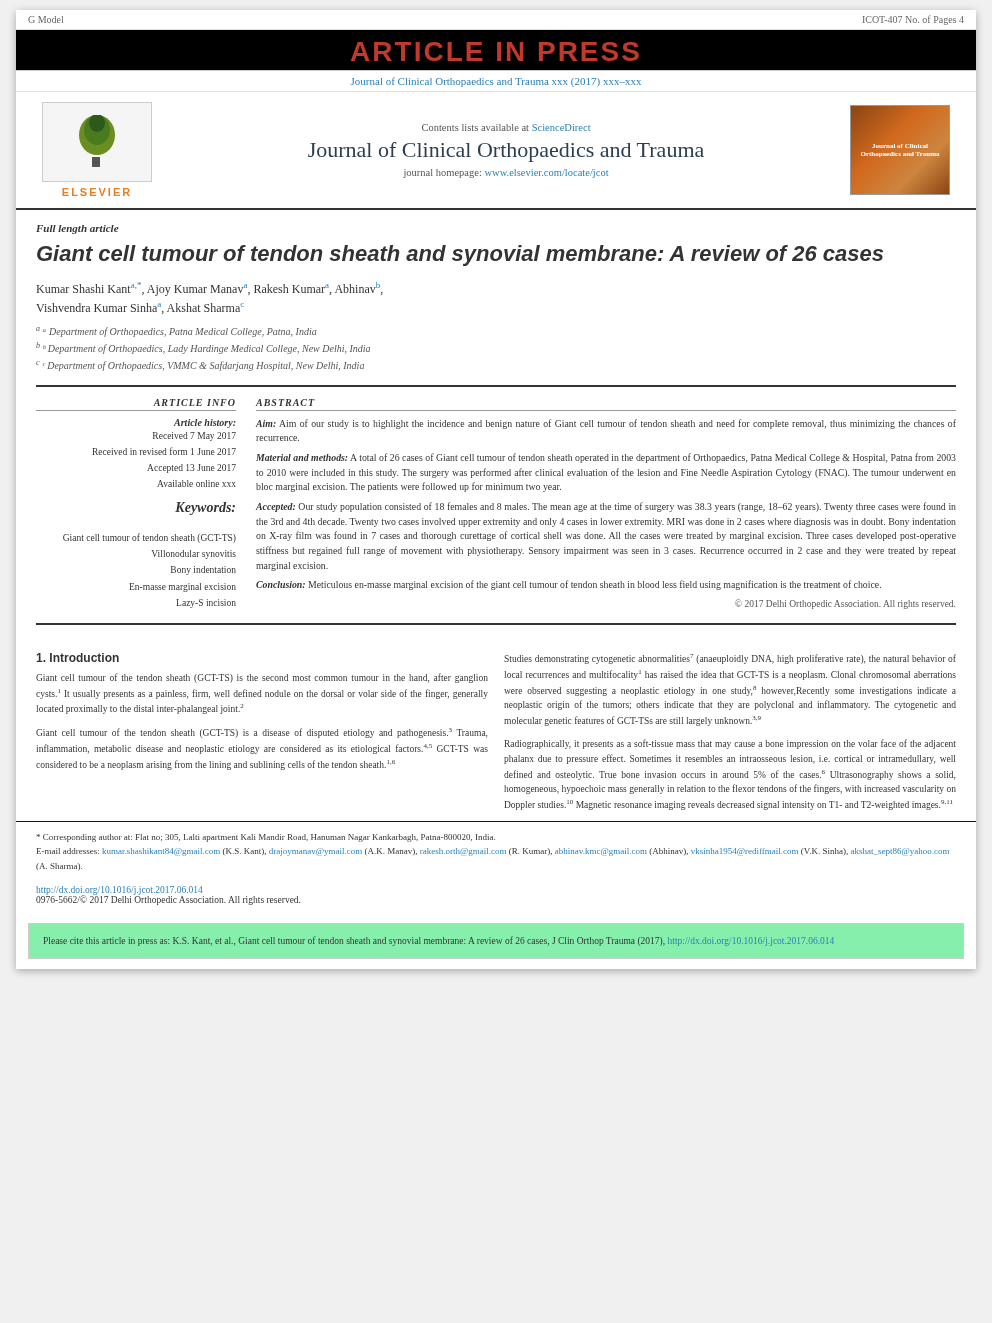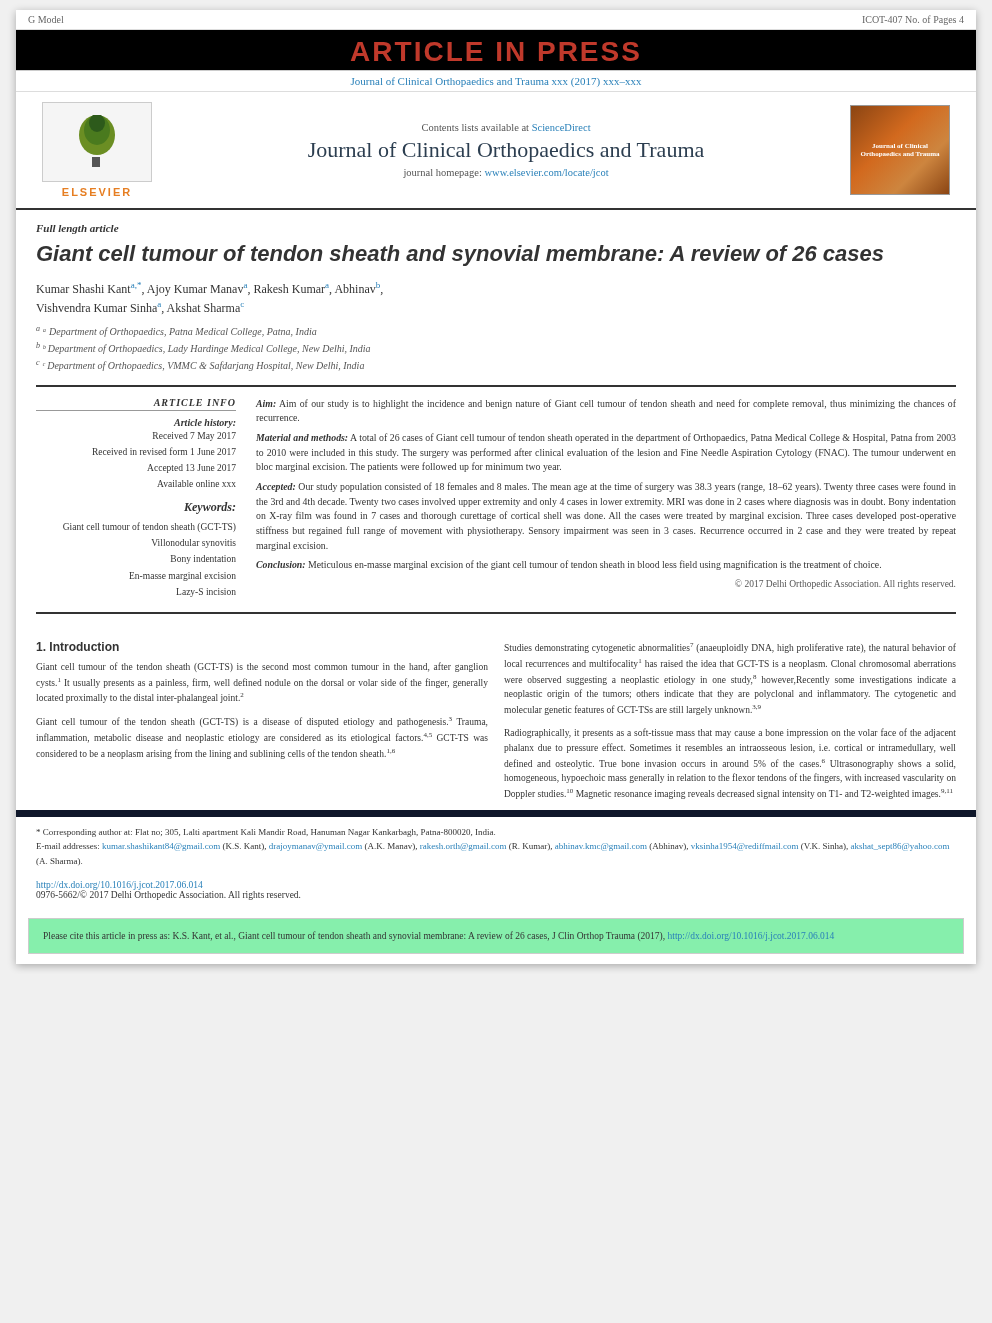--- a/index.html
+++ b/index.html
@@ -211,25 +211,25 @@
       font-weight: bold;
       color: #333;
     }
     .info-dates {
       font-size: 9.5px;
       color: #333;
       line-height: 1.7;
       margin-bottom: 8px;
     }
     .keywords-label {
-      font-size: 12px;
-      font-style: italic;
-      font-weight: bold;
-      color: #333;
-      margin-bottom: 4px;
+      font-size: 14px;
+      font-style: italic;
+      font-weight: bold;
+      color: #333;
+      margin-bottom: 14px;
     }
     .keywords-list {
       font-size: 9.5px;
       color: #333;
       line-height: 1.7;
     }
     .abstract-text {
       font-size: 9.8px;
       color: #333;
       line-height: 1.5;
@@ -274,21 +274,21 @@
       text-align: justify;
       margin-bottom: 8px;
     }
     .body-text sup {
       font-size: 7px;
       color: #333;
     }
     
     .footnotes-section {
       padding: 8px 20px;
-      border-top: 7px solid #0f172a;
+      border-top: 1px solid #0f172a;
       font-size: 9px;
       color: #333;
       line-height: 1.6;
     }
     .footnote-link {
       color: #2980b9;
       text-decoration: none;
     }
     
     .doi-bar {
@@ -395,20 +395,21 @@
         <div class="keywords-list">
           <span>Giant cell tumour of tendon sheath (GCT-TS)</span><br>
           <span>Villonodular synovitis</span><br>
           <span>Bony indentation</span><br>
           <span>En-masse marginal excision</span><br>
           <span>Lazy-S incision</span>
         </div>
       </div>
 
       <div class="abstract-col">
+        <div class="section-header">ABSTRACT</div>
         <div class="abstract-text">
           <div class="abs-section">
             <span class="abs-label">Aim:</span>
             <span>Aim of our study is to highlight the incidence and benign nature of Giant cell tumour of tendon sheath and need for complete removal, thus minimizing the chances of recurrence.</span>
           </div>
           <div class="abs-section">
             <span class="abs-label">Material and methods:</span>
             <span>A total of 26 cases of Giant cell tumour of tendon sheath operated in the department of Orthopaedics, Patna Medical College &amp; Hospital, Patna from 2003 to 2010 were included in this study. The surgery was performed after clinical evaluation of the lesion and Fine Needle Aspiration Cytology (FNAC). The tumour underwent en bloc marginal excision. The patients were followed up for minimum two year.</span>
           </div>
           <div class="abs-section">

